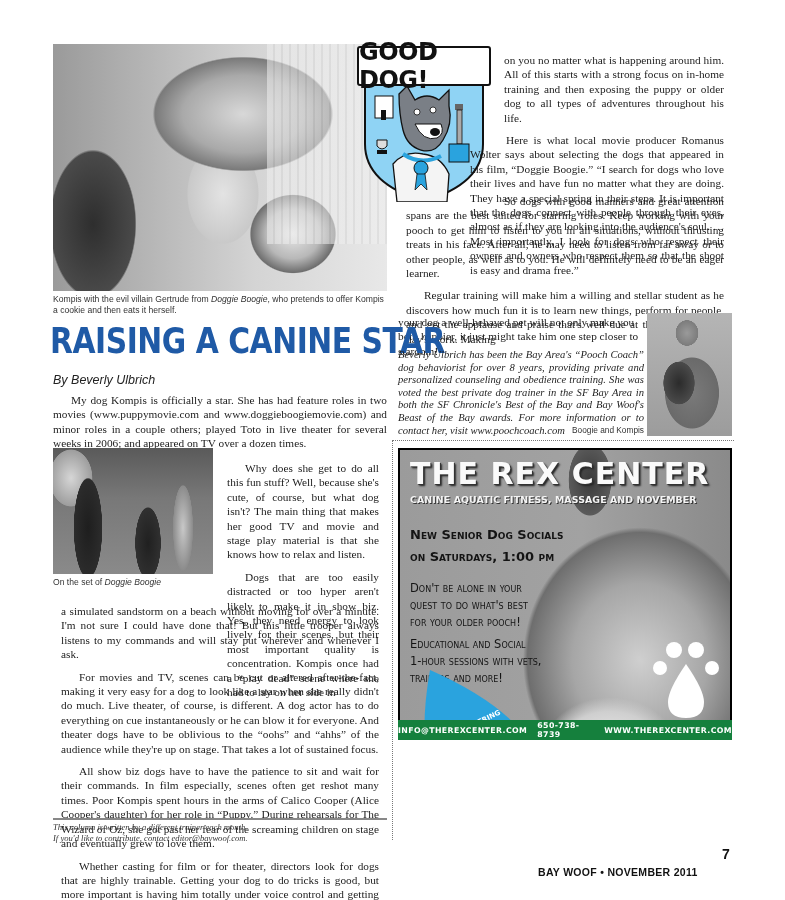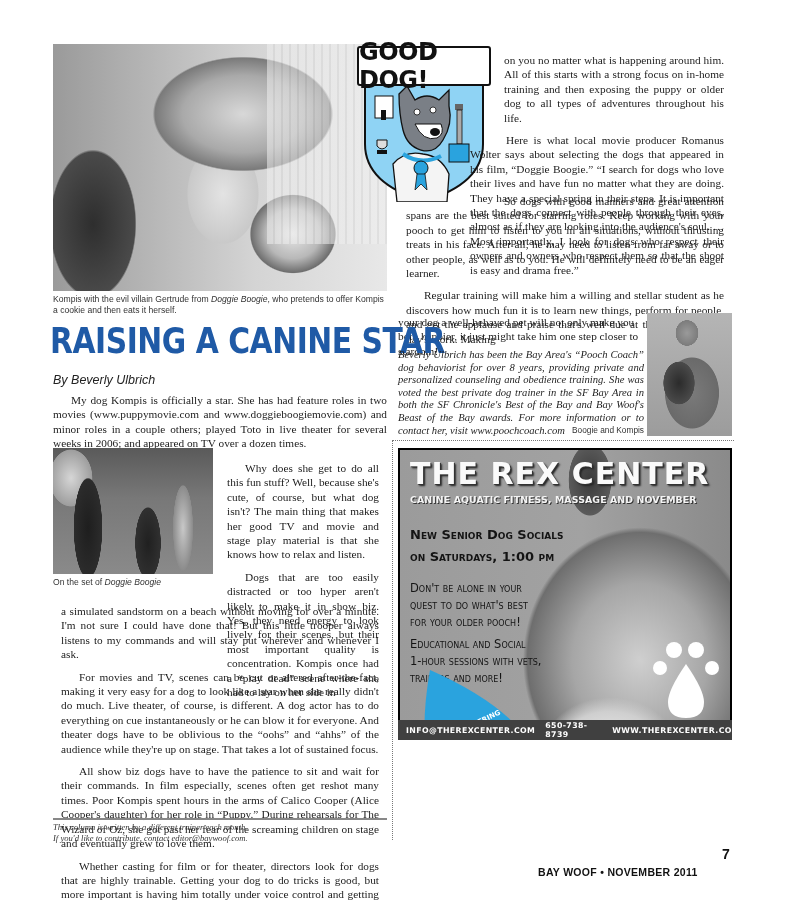--- a/index.html
+++ b/index.html
@@ -75,21 +75,21 @@
   #ad-headline { top:76px; font-size:13px; line-height:22px; font-weight:bold; }
   #ad-body1 { top:132px; font-size:11.5px; line-height:17px; }
   #ad-body2 { top:188px; font-size:11.5px; line-height:17px; }
   #ad-drop { position:absolute; left:24px; top:218px; width:130px; height:150px; }
   #ad-drop-text { position:absolute; left:18px; top:268px; width:140px; transform:rotate(-26deg); transform-origin:center; text-align:center; color:#fff; font-family:"DejaVu Sans", sans-serif; font-variant:small-caps; }
   #ad-drop-text .big { font-size:10.5px; font-weight:bold; line-height:11px; }
   #ad-drop-text .small { font-size:6.8px; line-height:8.5px; }
   #ad-drop-text .cta { font-size:10px; font-weight:bold; line-height:12px; }
   #ad-paw { position:absolute; left:254px; top:190px; width:70px; height:80px; }
   #ad-brand { position:absolute; left:230px; top:353px; font-family:"Liberation Serif", serif; font-size:10px; letter-spacing:1.5px; color:#eaeaea; }
-  #ad-bar { position:absolute; left:0; bottom:0; width:334px; height:20px; background:#404040; display:flex; align-items:center; justify-content:center; gap:10px; color:#fff; font-family:"DejaVu Sans", sans-serif; font-size:7.8px; font-weight:bold; letter-spacing:0.4px;padding-left:8px; }
+  #ad-bar { position:absolute; left:0; bottom:0; width:334px; height:20px; background:#15803d; display:flex; align-items:center; justify-content:center; gap:10px; color:#fff; font-family:"DejaVu Sans", sans-serif; font-size:7.8px; font-weight:bold; letter-spacing:0.4px; }
 
   #footer-pub { left:538px; top:850px; font-family:"Liberation Sans", sans-serif; font-weight:bold; font-size:10.5px; letter-spacing:0.3px; color:#111; white-space:nowrap;margin-top:16px; }
   #footer-page { left:722px; top:846px; font-family:"Liberation Sans", sans-serif; font-weight:bold; font-size:14px; color:#111; }
 </style>
 </head>
 <body>
 
 <div id="hero" class="abs">
   <div class="stripes"></div>
 </div>

